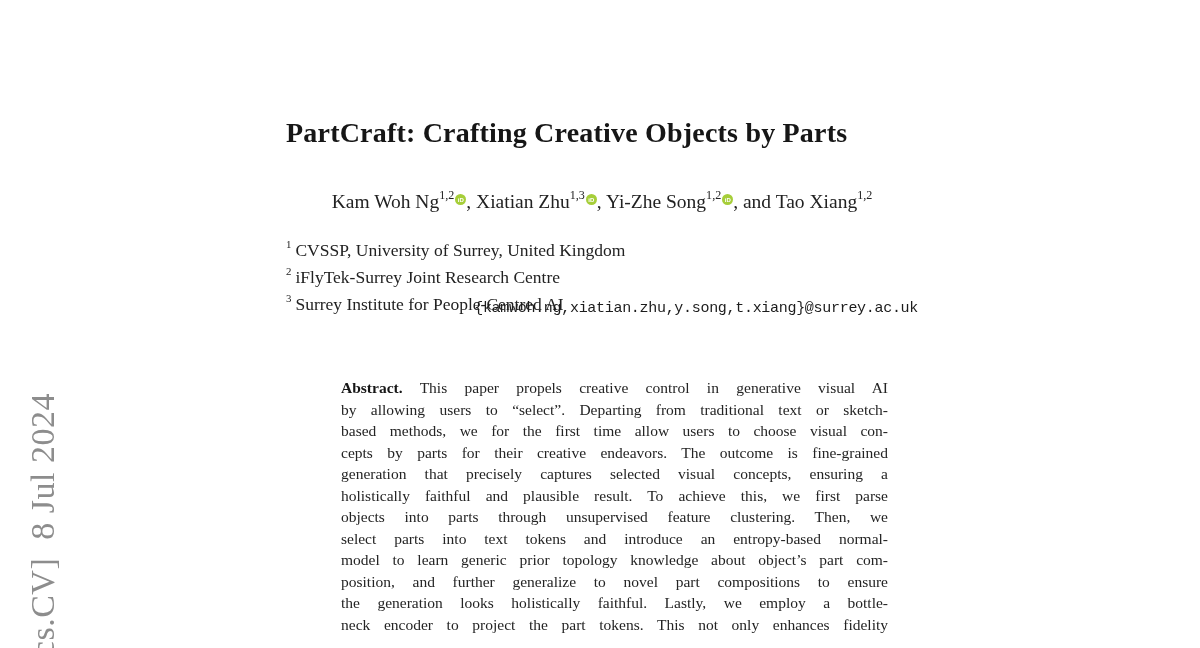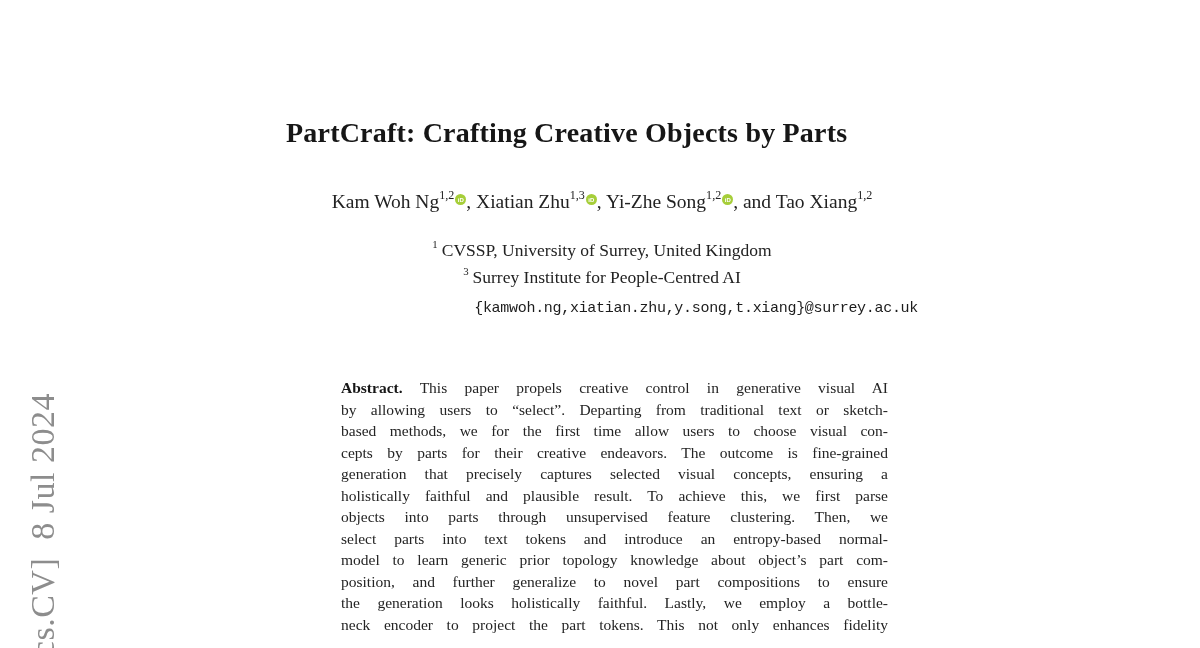--- a/index.html
+++ b/index.html
@@ -79,21 +79,21 @@
     font-weight: bold;
     vertical-align: 6px;
     margin-left: 1px;
     cursor: pointer;
   }
   .affil-block {
     position: absolute;
     top: 234px;
     left: 0;
     width: 632px;
-    text-align: center;
+    text-align: left;
     color: #222222;
   }
   .affil-line {
     font-size: 17.5px;
     line-height: 22px;
     white-space: nowrap;
   }
   .affil-line sup { margin-right: 4px; }
   .email-line {
     position: absolute;
@@ -136,20 +136,21 @@
   <div class="arxiv-watermark">[cs.CV]  8 Jul 2024</div>
 
   <div class="content">
 
     <div class="paper-title">PartCraft: Crafting Creative Objects by Parts</div>
 
     <div class="author-line"><span><span>Kam Woh Ng</span><sup>1,2</sup><span class="orcid">iD</span><span>, </span></span><span><span>Xiatian Zhu</span><sup>1,3</sup><span class="orcid">iD</span><span>, </span></span><span><span>Yi-Zhe Song</span><sup>1,2</sup><span class="orcid">iD</span><span>, and </span></span><span><span>Tao Xiang</span><sup>1,2</sup></span></div>
 
     <div class="affil-block">
       <div class="affil-line"><sup>1</sup><span>CVSSP, University of Surrey, United Kingdom</span></div>
+      <div class="affil-line"><sup>2</sup><span>iFlyTek-Surrey Joint Research Centre</span></div>
       <div class="affil-line"><sup>3</sup><span>Surrey Institute for People-Centred AI</span></div>
     </div>
 
     <div class="email-line">{kamwoh.ng,xiatian.zhu,y.song,t.xiang}@surrey.ac.uk</div>
 
     <div class="abstract">
       <div class="abs-line"><b class="abs-label">Abstract.</b> <span>This paper propels creative control in generative visual AI</span></div>
       <div class="abs-line">by allowing users to “select”. Departing from traditional text or sketch-</div>
       <div class="abs-line">based methods, we for the first time allow users to choose visual con-</div>
       <div class="abs-line">cepts by parts for their creative endeavors. The outcome is fine-grained</div>

